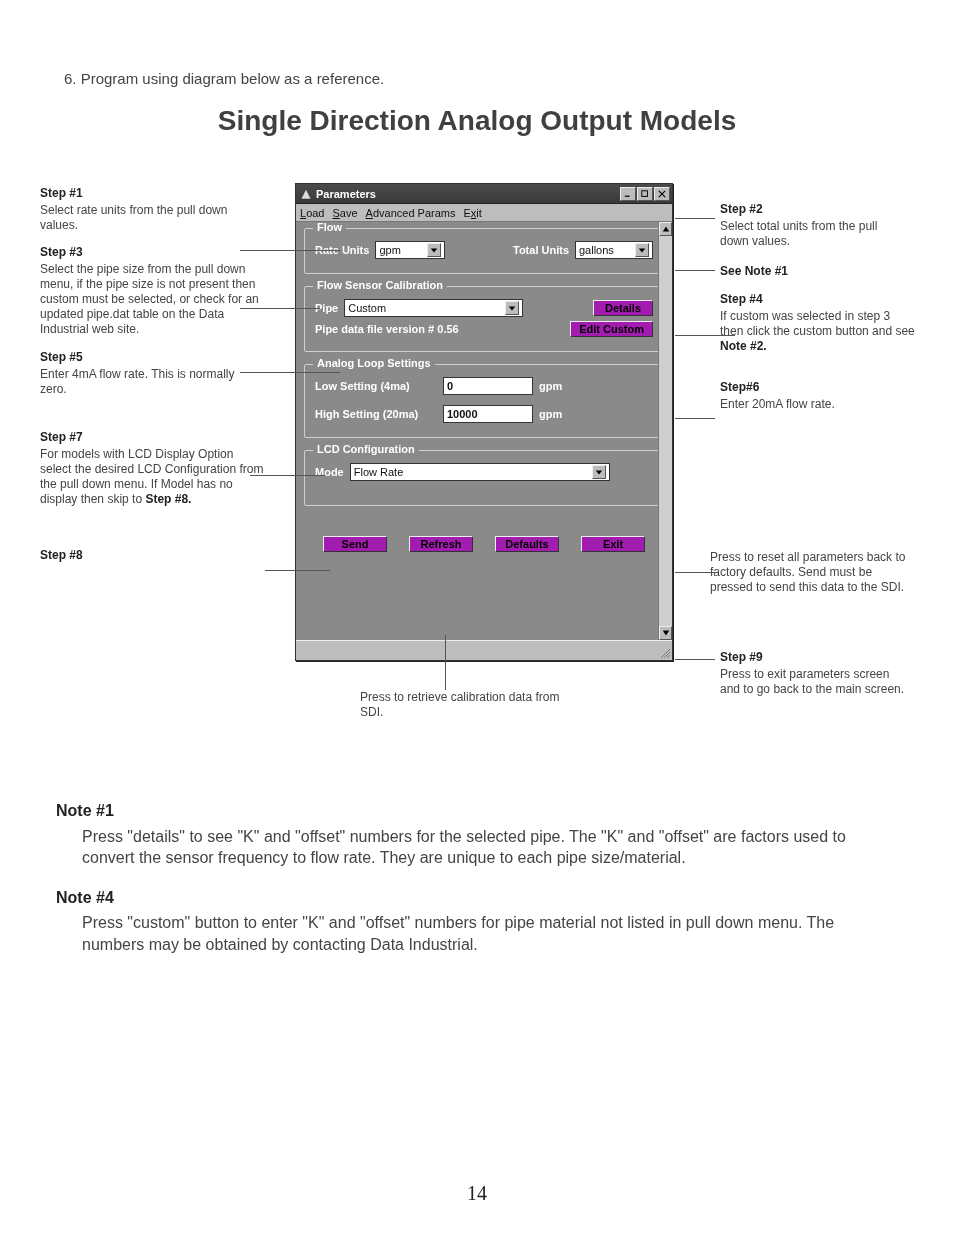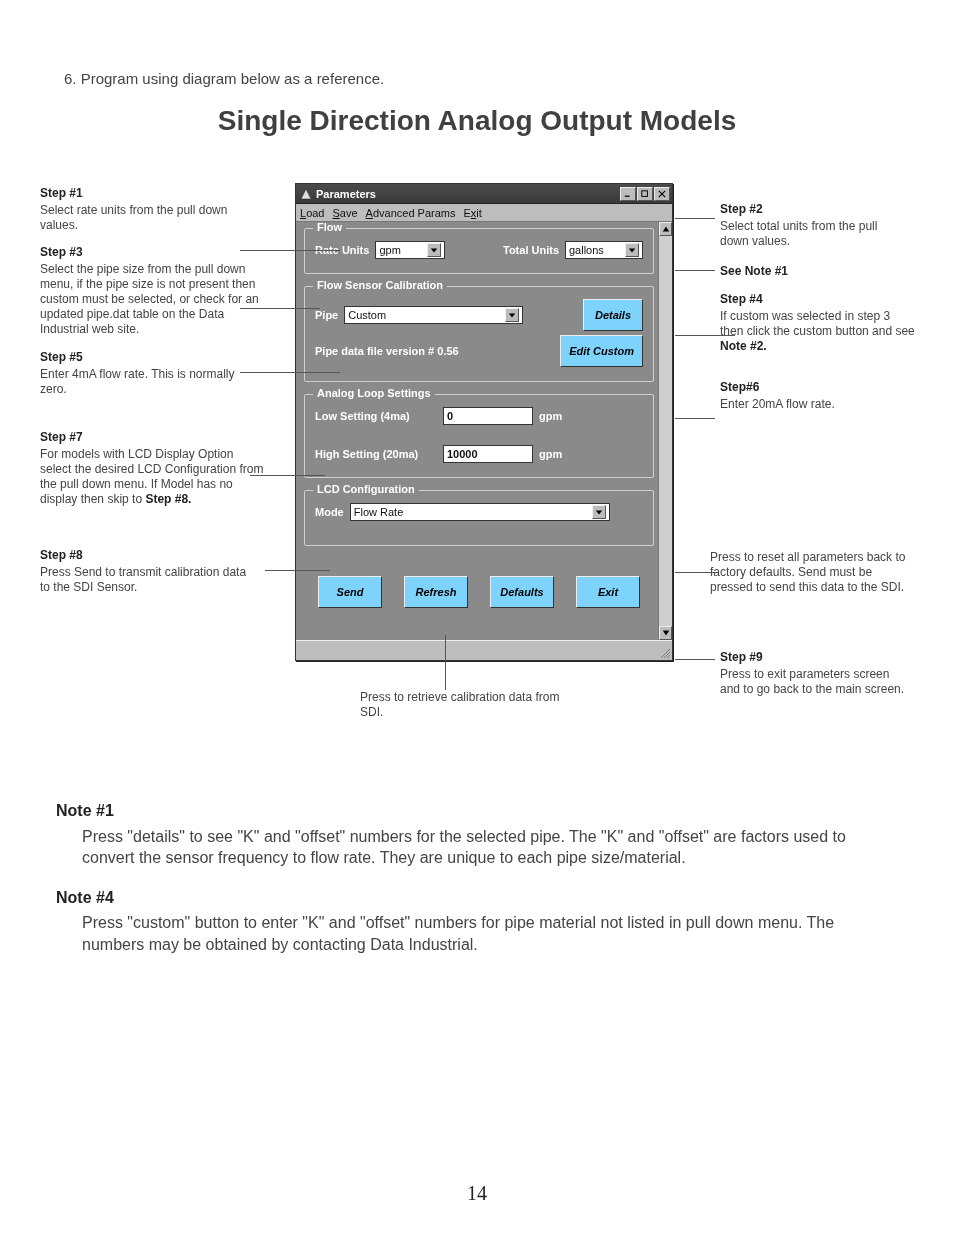--- a/index.html
+++ b/index.html
@@ -70,21 +70,21 @@
     padding-left: 4px; gap: 8px;
     font-size: 11px; color: #111;
     border-bottom: 1px solid #777;
   }
   .menubar .mi { position: relative; }
   .menubar .mi .u { text-decoration: underline; }
   .client {
     position: relative;
     height: calc(100% - 58px);
     background: #8a8a8a;
-    padding: 6px 18px 6px 8px;
+    padding: 6px 8px 6px 8px;
     overflow: hidden;
   }
   .fset {
     border: 1px solid #d0d0d0;
     border-radius: 2px;
     padding: 8px 10px 10px 10px;
     margin-bottom: 12px;
     position: relative;
   }
   .fset .legend {
@@ -105,26 +105,26 @@
   .select { justify-content: space-between; }
   .select .dd {
     width: 14px; height: 14px;
     background: #bcbcbc;
     border: 1px solid #555; border-top-color: #eee; border-left-color: #eee;
     margin-left: 4px;
     display: flex; align-items: center; justify-content: center;
   }
   .select .dd svg { width: 8px; height: 8px; }
   .wbtn {
-    height: 32px;
-    background: #7dd3fc; color: #000;
+    height: 16px;
+    background: #a21caf; color: #000;
     border: 1px solid #333; border-top-color: #eee; border-left-color: #eee;
     font-size: 11px; font-weight: bold;
     padding: 0 8px;
-    display: inline-flex; align-items: center; justify-content: center; font-style: italic;
+    display: inline-flex; align-items: center; justify-content: center;
   }
   .unit { font-size: 11px; font-weight: bold; color: #fff; }
   .btnbar {
     display: flex; justify-content: center; gap: 22px;
     margin-top: 30px;
   }
   .btnbar .wbtn { width: 64px; }
   .scrollbar {
     position: absolute; right: 0; top: 0; bottom: 0;
     width: 14px; background: #bdbdbd;
@@ -219,21 +219,20 @@
   <div class="step" style="left:0; top:170px; width:205px;">
     <div class="st-t">Step #5</div>
     <div>Enter 4mA flow rate. This is normally zero.</div>
   </div>
   <div class="step" style="left:0; top:250px; width:225px;">
     <div class="st-t">Step #7</div>
     <div><span>For models with LCD Display Option select the desired LCD Configuration from the pull down menu. If Model has no display then skip to </span><b>Step #8.</b></div>
   </div>
   <div class="step" style="left:0; top:368px; width:215px;">
     <div class="st-t">Step #8</div>
-    <div>Press Send to transmit calibration data to the SDI Sensor.</div>
   </div>
 
   <div class="step" style="left:680px; top:22px; width:185px;">
     <div class="st-t">Step #2</div>
     <div>Select total units from the pull down values.</div>
   </div>
   <div class="step" style="left:680px; top:84px; width:185px;">
     <div class="st-t">See Note #1</div>
   </div>
   <div class="step" style="left:680px; top:112px; width:195px;">
@@ -335,21 +334,21 @@
         </div>
       </div>
 
       <div class="fset">
         <div class="legend">Analog Loop Settings</div>
         <div class="row">
           <span class="lbl" style="width:122px;">Low Setting (4ma)</span>
           <span class="field" style="width:90px; font-weight:bold;">0</span>
           <span class="unit">gpm</span>
         </div>
-        <div class="row" style="margin-top:20px;">
+        <div class="row" style="margin-top:10px;">
           <span class="lbl" style="width:122px;">High Setting (20ma)</span>
           <span class="field" style="width:90px; font-weight:bold;">10000</span>
           <span class="unit">gpm</span>
         </div>
       </div>
 
       <div class="fset" style="height:56px;">
         <div class="legend">LCD Configuration</div>
         <div class="row">
           <span class="lbl">Mode</span>

